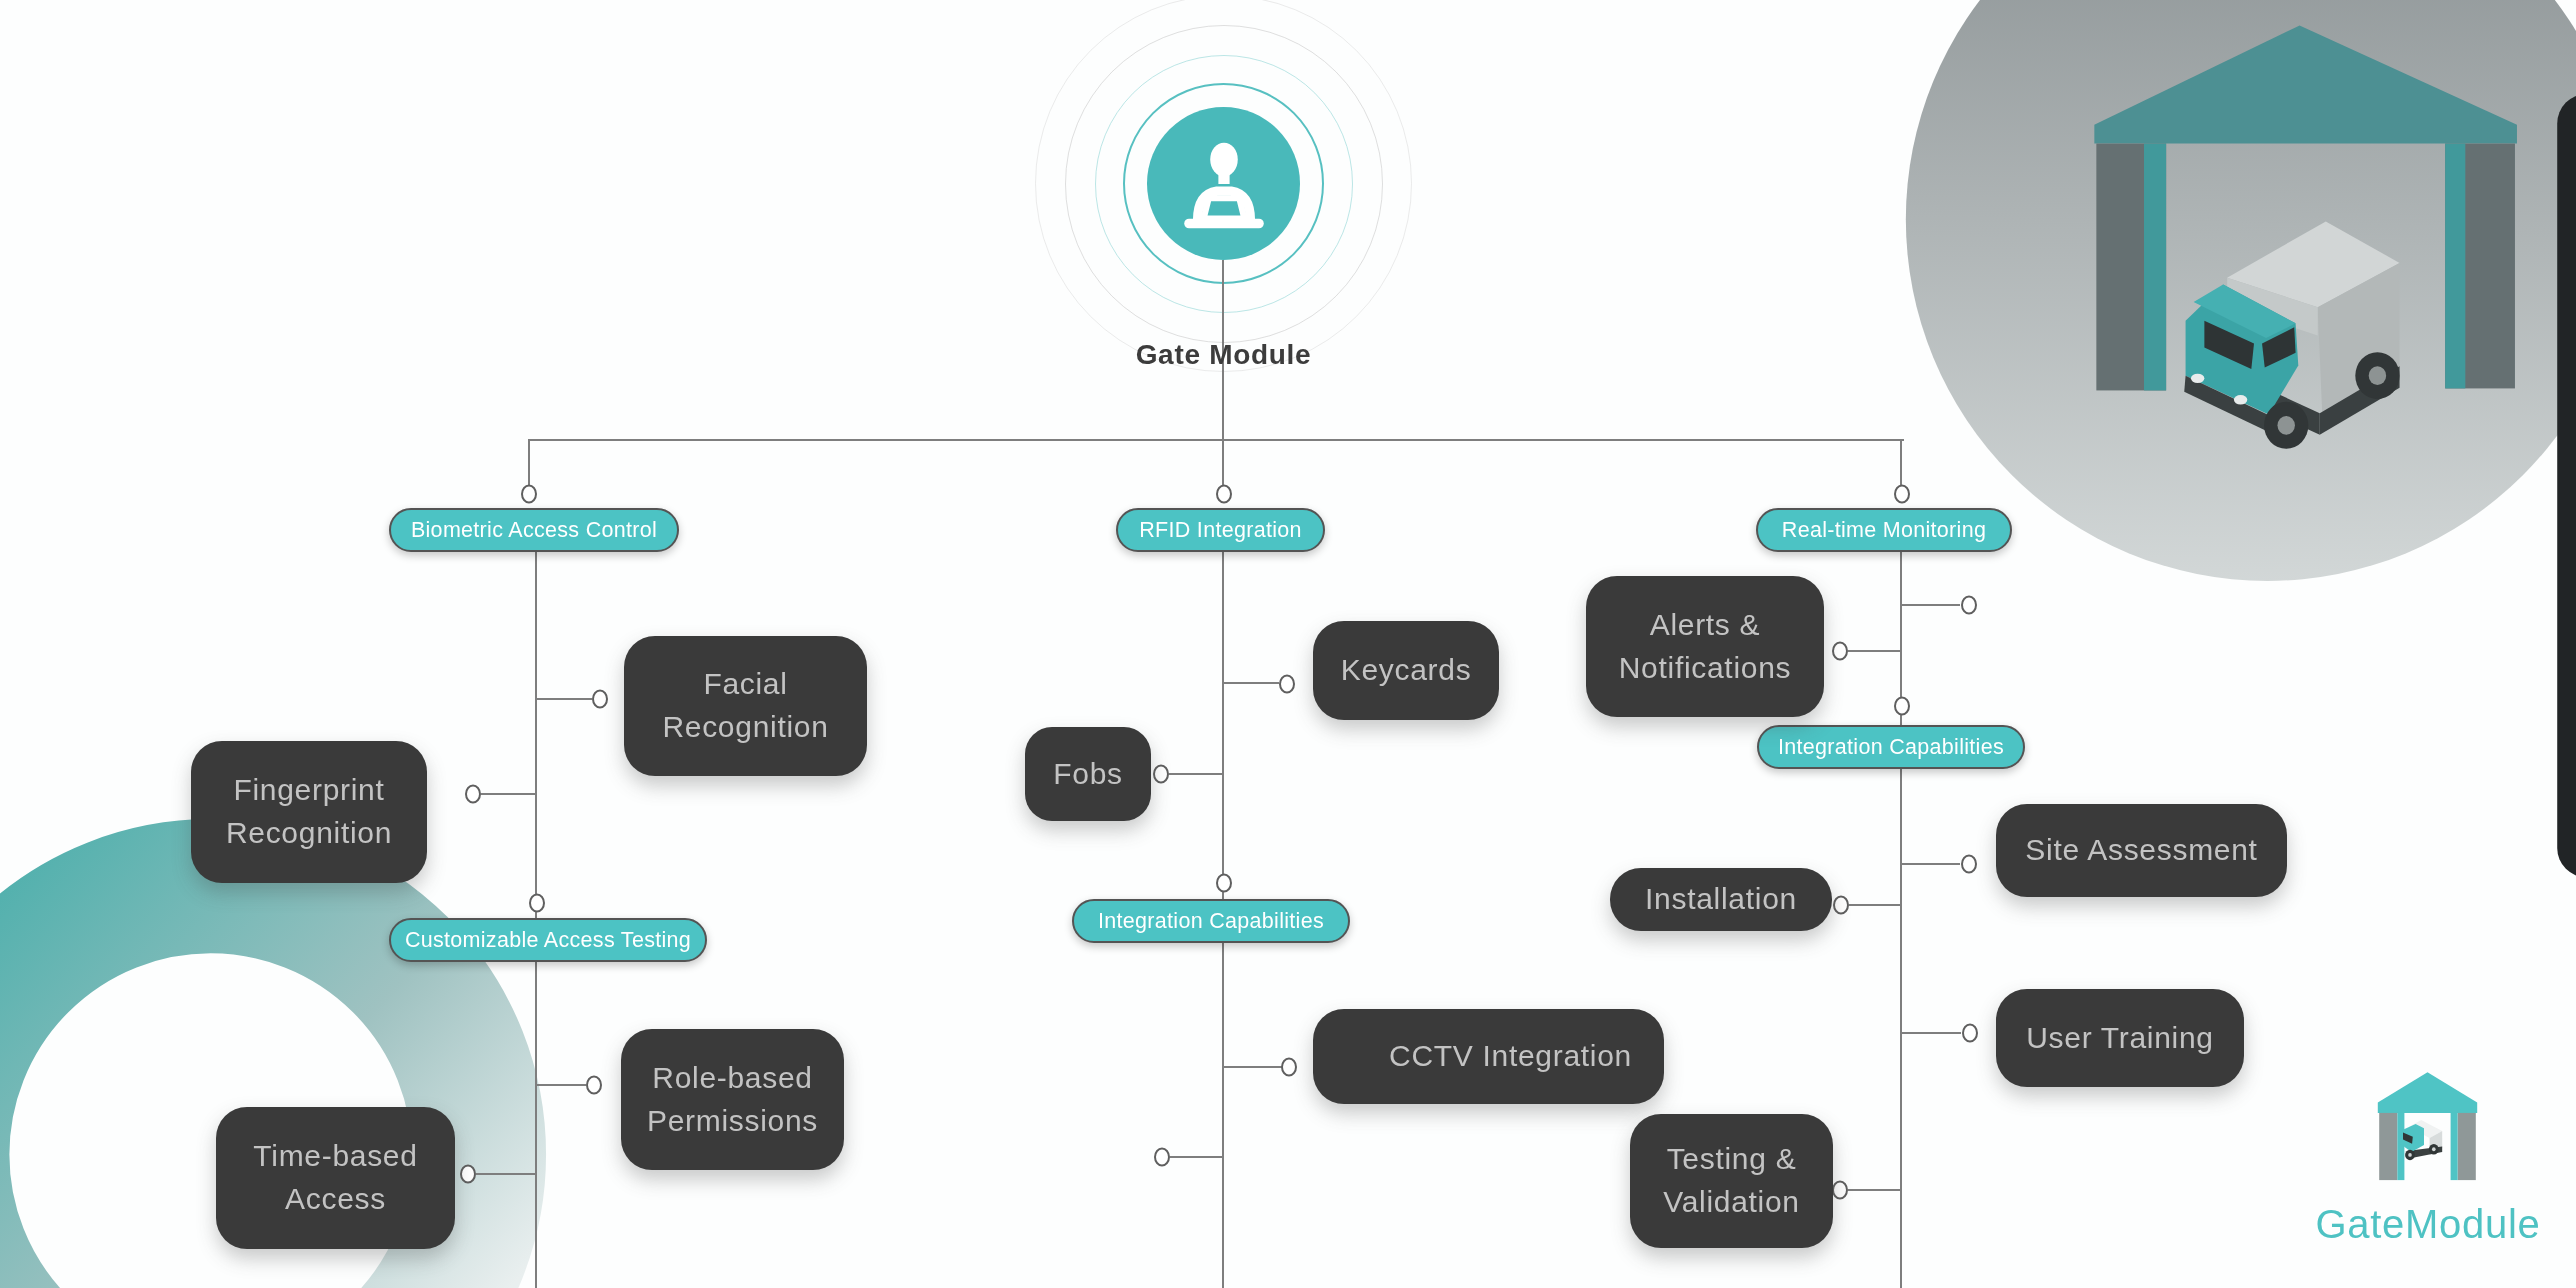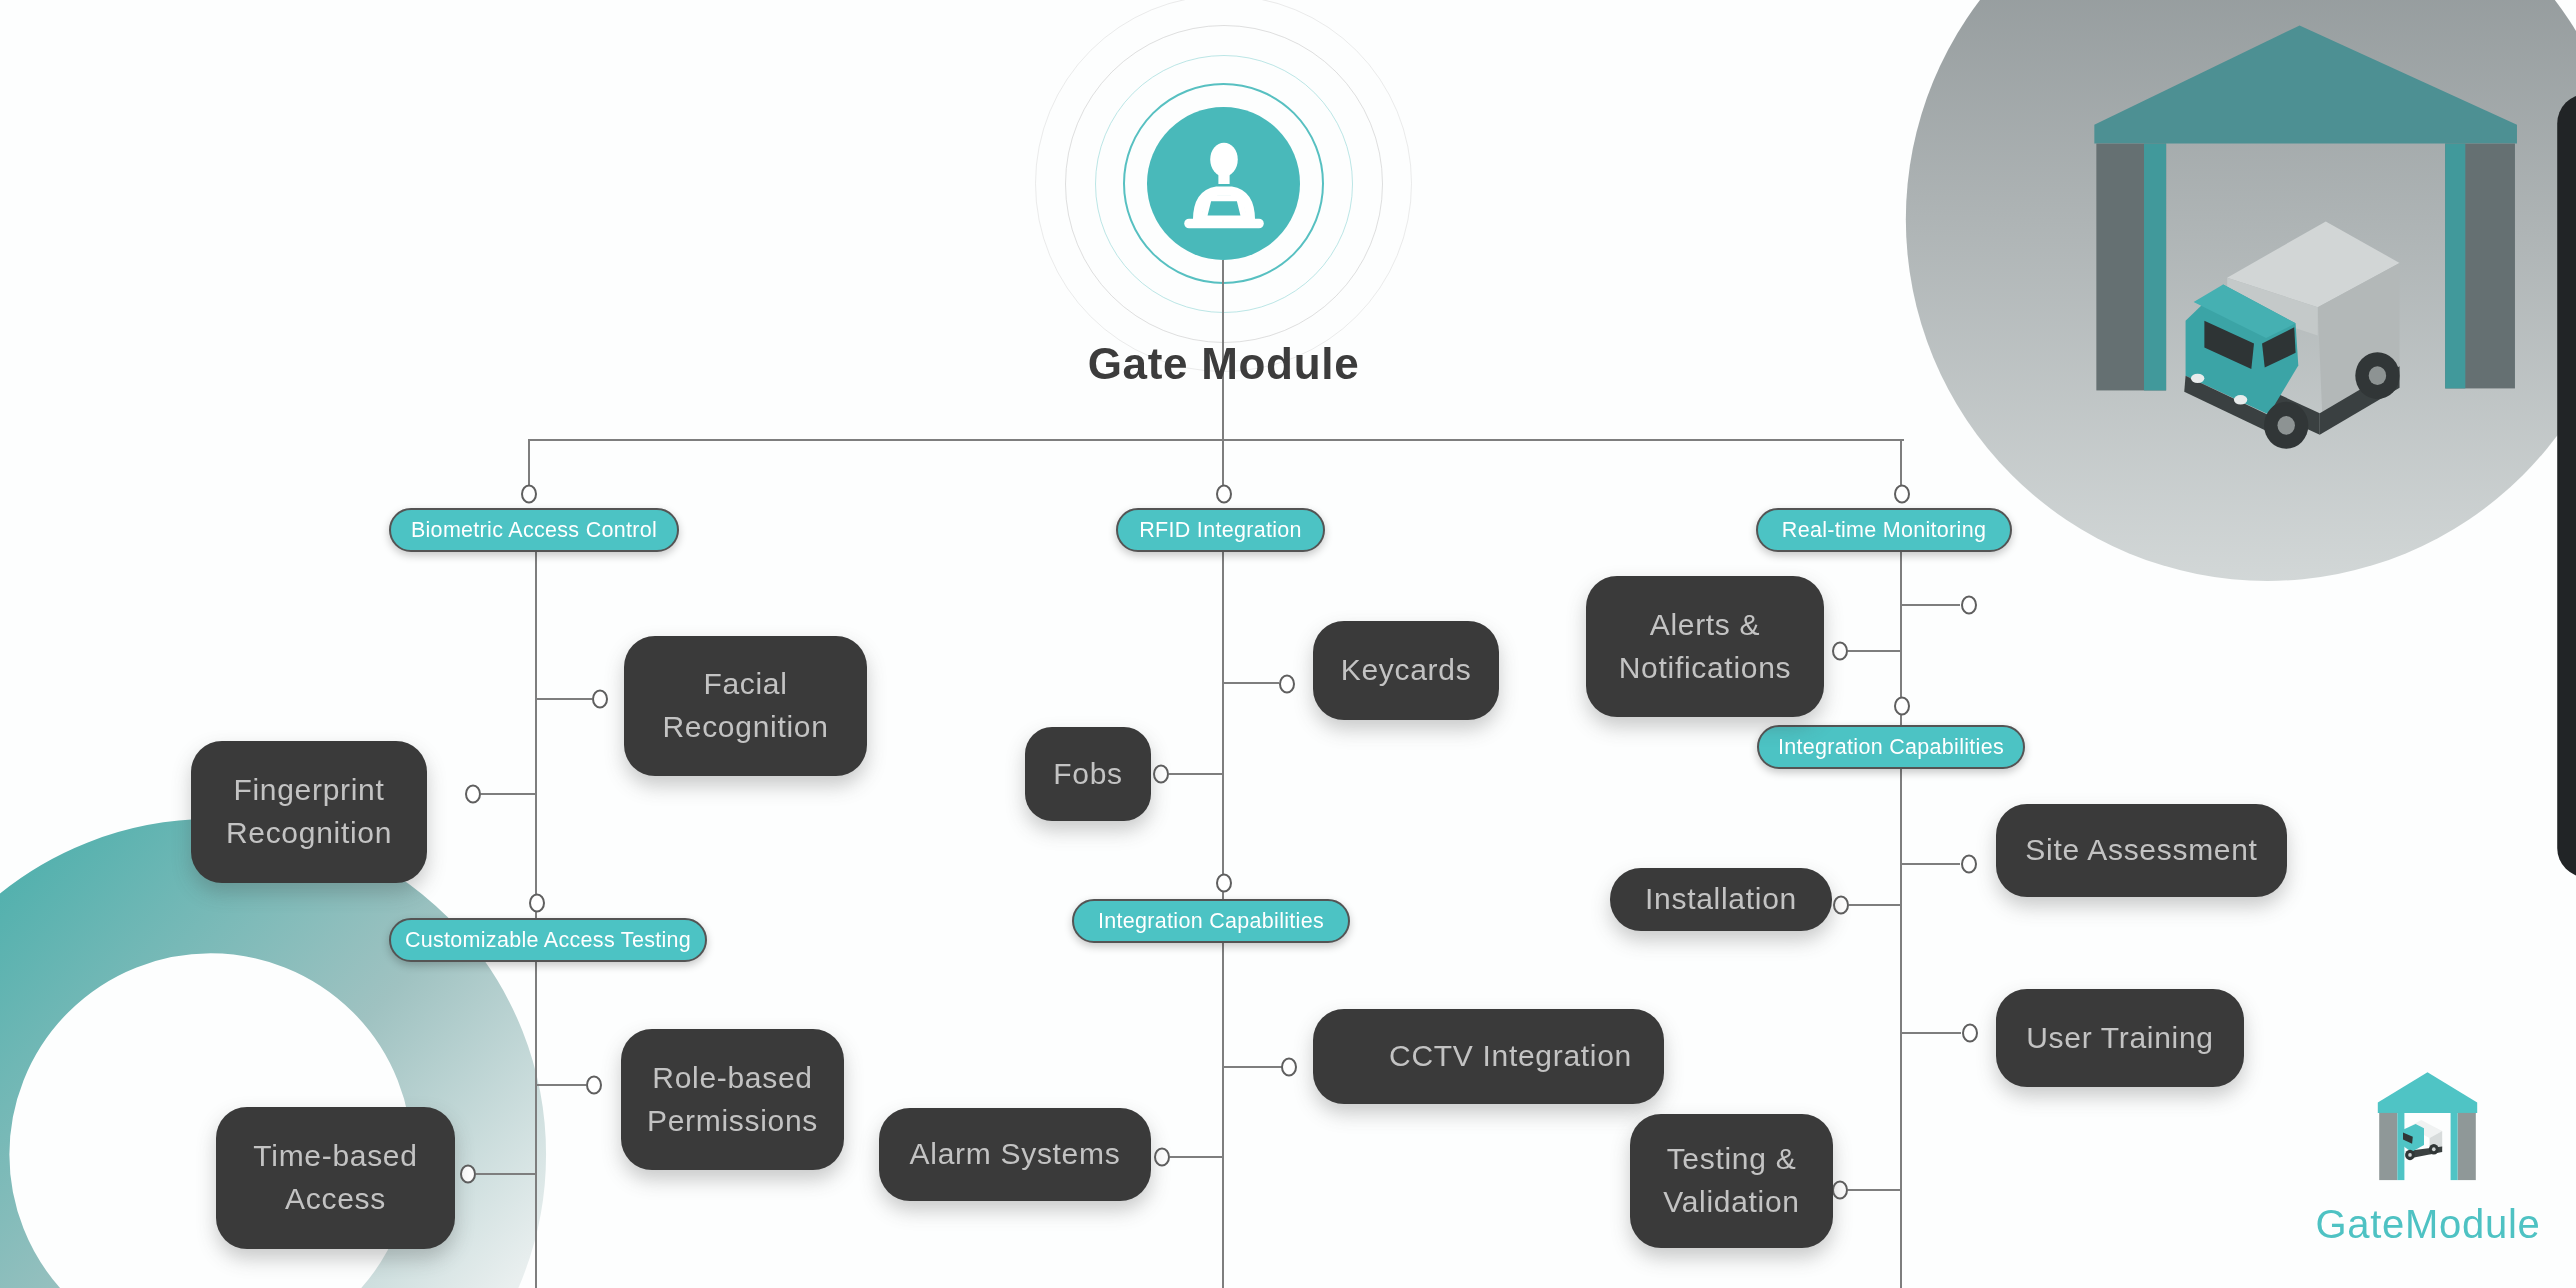--- a/index.html
+++ b/index.html
@@ -14,21 +14,21 @@
   .pill{position:absolute;background:#4cc3c4;border:2px solid #545454;border-radius:670px;
         display:flex;align-items:center;justify-content:center;color:#ffffff;font-size:21.5px;
         letter-spacing:0.3px;box-sizing:border-box;z-index:3;box-shadow:0 3.4px 8px rgba(0,0,0,.22);}
   .node{position:absolute;background:#3a3a3a;border-radius:31px;display:flex;align-items:center;
         justify-content:center;color:#c3c3c3;font-size:30px;letter-spacing:0.7px;line-height:1.42;
         text-align:center;white-space:pre-line;z-index:3;box-shadow:0 9.4px 19px rgba(70,70,70,.28);}
   .ring{position:absolute;border-radius:50%;box-sizing:border-box;z-index:1;}
   .root-core{position:absolute;left:1147px;top:107px;width:153px;height:153px;border-radius:50%;
              background:#49b9ba;display:flex;align-items:center;justify-content:center;z-index:3;}
   .root-title{position:absolute;left:1056px;top:339px;width:335px;text-align:center;
-              font-size:44px;font-weight:700;color:#3c3c3c;letter-spacing:0.7px;z-index:3;}
+              font-size:28px;font-weight:700;color:#3c3c3c;letter-spacing:0.7px;z-index:3;}
   .brand-text{position:absolute;left:2306px;top:1202px;width:244px;text-align:center;
               font-size:40px;color:#4ec2c3;letter-spacing:0.7px;z-index:3;}
   .logo-icon{position:absolute;left:2375px;top:1069px;z-index:3;}
 </style>
 </head>
 <body>
 
 <div class="canvas">
 
   <svg class="deco" width="2576" height="1288" viewBox="0 0 3840 1920">
@@ -154,21 +154,20 @@
   <div class="node" style="left:191px;top:741px;width:236px;height:142px;">Fingerprint
 Recognition</div>
   <div class="node" style="left:621px;top:1029px;width:223px;height:141px;">Role-based
 Permissions</div>
   <div class="node" style="left:216px;top:1107px;width:239px;height:142px;">Time-based
 Access</div>
 
   <div class="node" style="left:1313px;top:621px;width:186px;height:99px;">Keycards</div>
   <div class="node" style="left:1025px;top:727px;width:126px;height:94px;border-radius:27px;">Fobs</div>
   <div class="node" style="left:1313px;top:1009px;width:307px;height:95px;padding-left:44px;">CCTV Integration</div>
-  <div class="node" style="left:879px;top:1108px;width:272px;height:93px;">Alarm Systems</div>
 
   <div class="node" style="left:1586px;top:576px;width:238px;height:141px;">Alerts &amp;
 Notifications</div>
   <div class="node" style="left:1996px;top:804px;width:291px;height:93px;">Site Assessment</div>
   <div class="node" style="left:1610px;top:868px;width:222px;height:63px;">Installation</div>
   <div class="node" style="left:1996px;top:989px;width:248px;height:98px;">User Training</div>
   <div class="node" style="left:1630px;top:1114px;width:203px;height:134px;">Testing &amp;
 Validation</div>
 
   <div>

